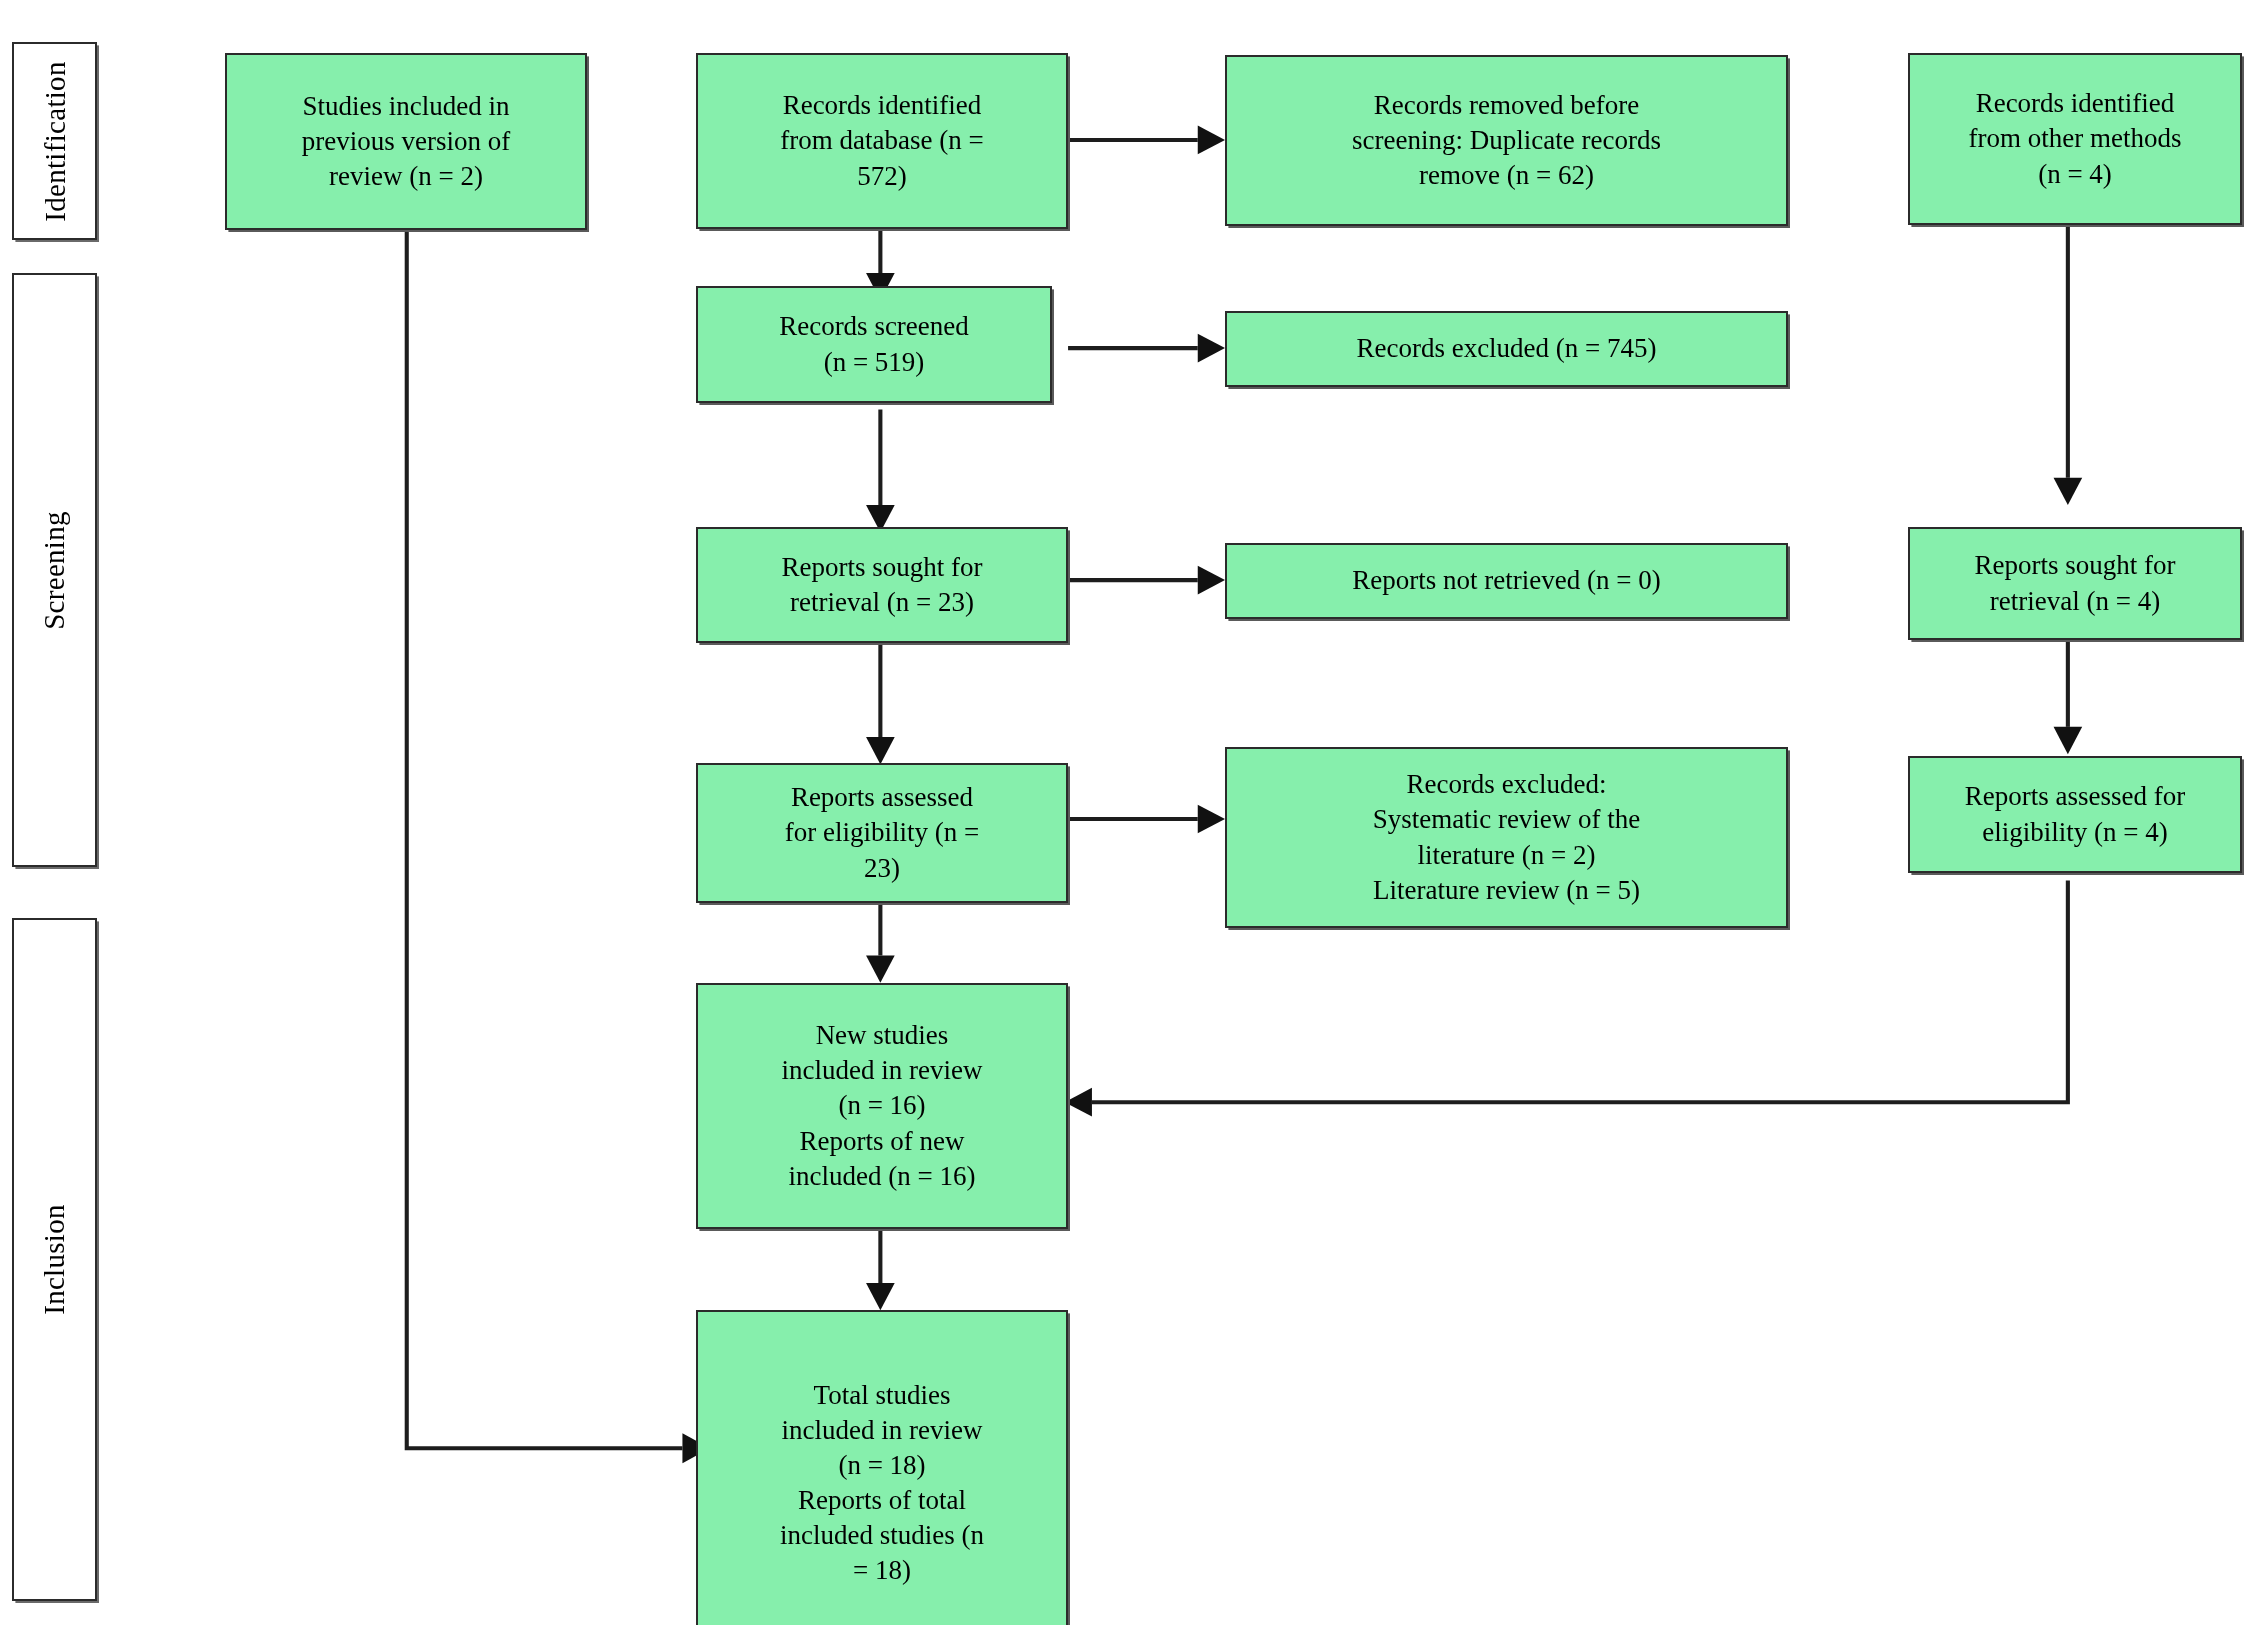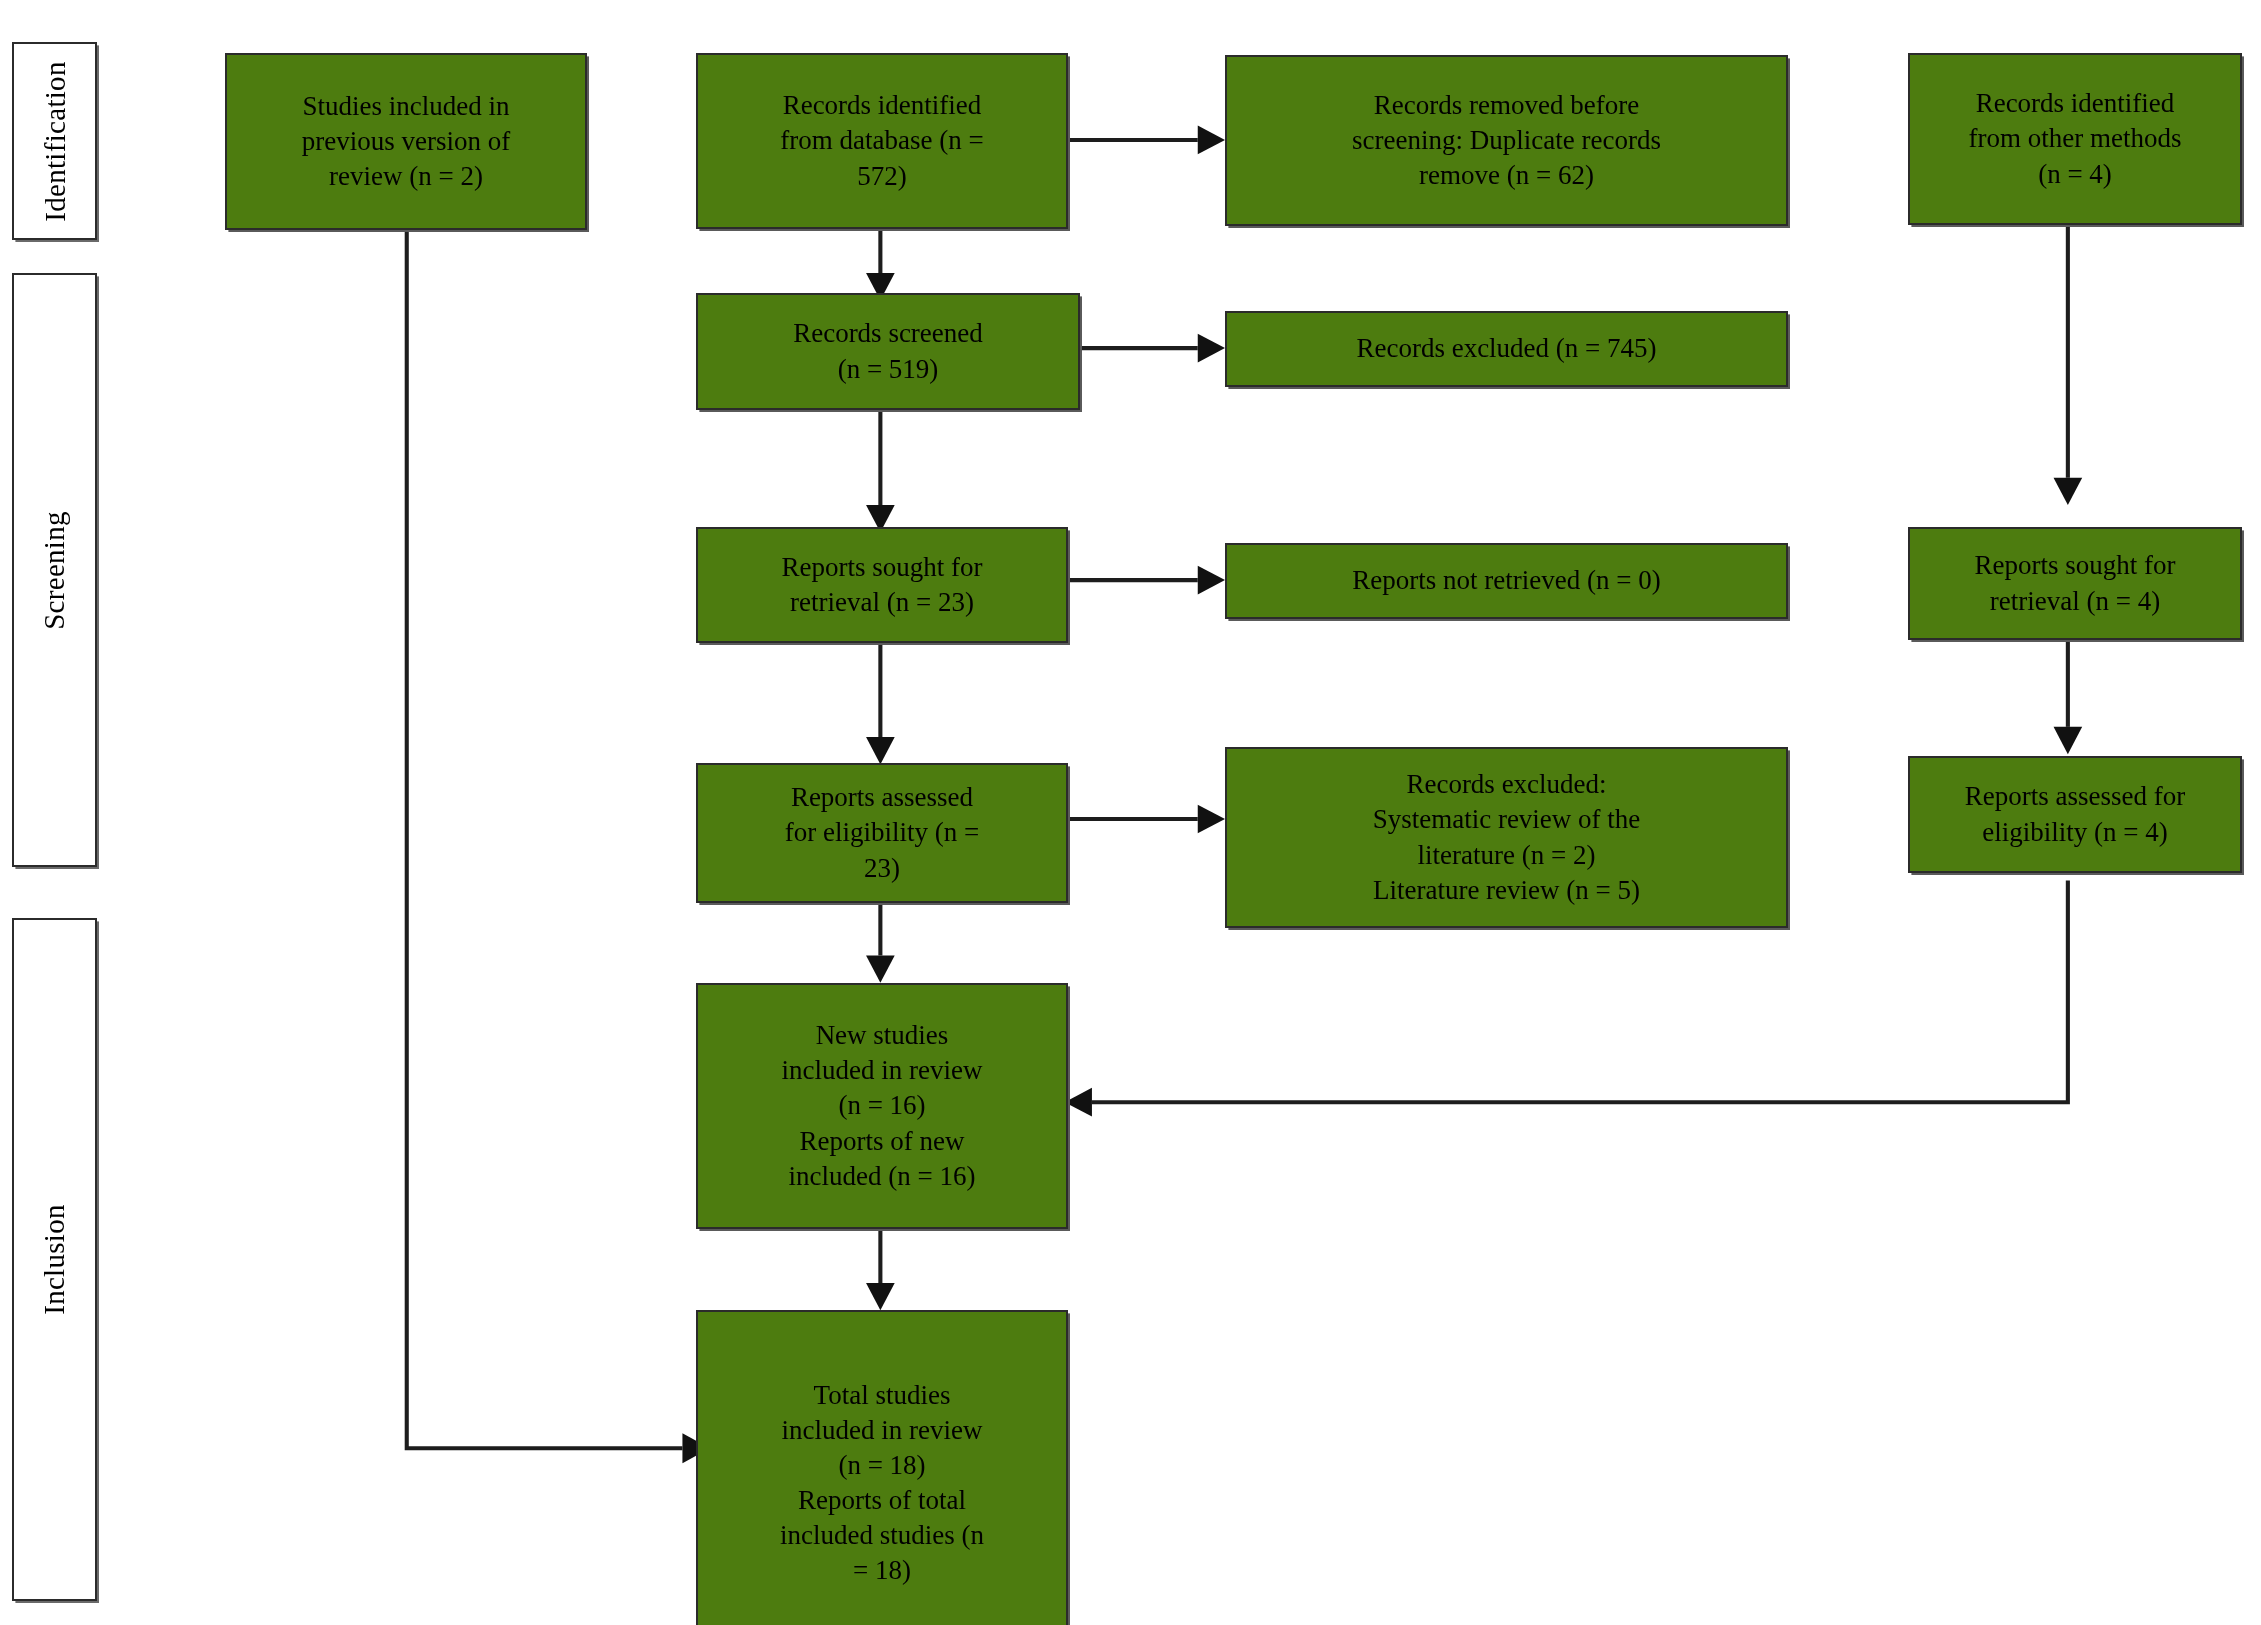--- a/index.html
+++ b/index.html
@@ -11,21 +11,21 @@
     position:relative;
     width:2261px;
     height:1625px;
     background:#ffffff;
     overflow:hidden;
   }
   
   .fbox{
     position:absolute;
     box-sizing:border-box;
-    background:#4d7c0f;
+    background:#86efac;
     border:2px solid #2b2b2b;
     box-shadow:2.7px 2.7px 0 -0.7px #5a5a5a;
     display:flex;
     align-items:center;
     justify-content:center;
     text-align:center;
     line-height:1.30;
     font-size:27px;
     padding:4.1px 9.6px;
   }
@@ -139,21 +139,21 @@
 screening: Duplicate records
 remove (n = 62)</span>
   </div>
 
   <div class="fbox" style="left:1908px;top:53px;width:334px;height:172px;">
     <span class="txt">Records identified
 from other methods
 (n = 4)</span>
   </div>
 
-  <div class="fbox" style="left:696px;top:293px;width:384px;height:117px;">
+  <div class="fbox" style="left:696px;top:286px;width:356px;height:117px;">
     <span class="txt">Records screened
 (n = 519)</span>
   </div>
 
   <div class="fbox" style="left:1225px;top:311px;width:563px;height:76px;">
     <span class="txt">Records excluded (n = 745)</span>
   </div>
 
   <div class="fbox" style="left:696px;top:527px;width:372px;height:116px;">
     <span class="txt">Reports sought for

